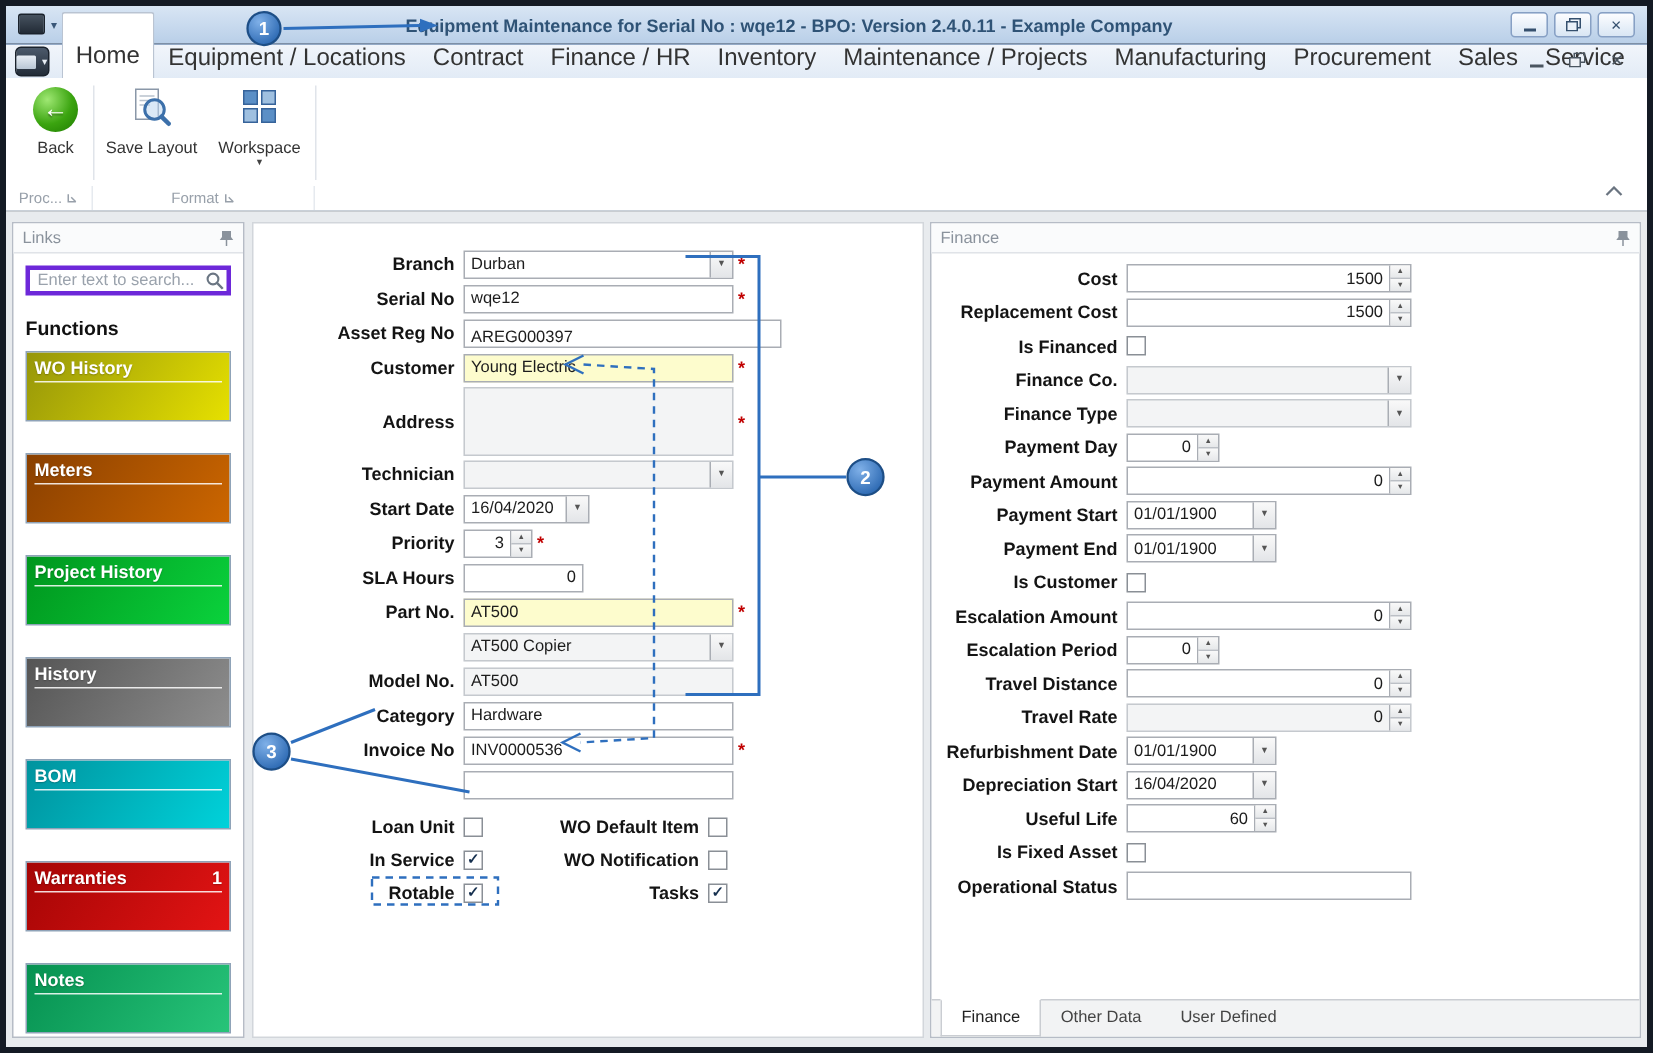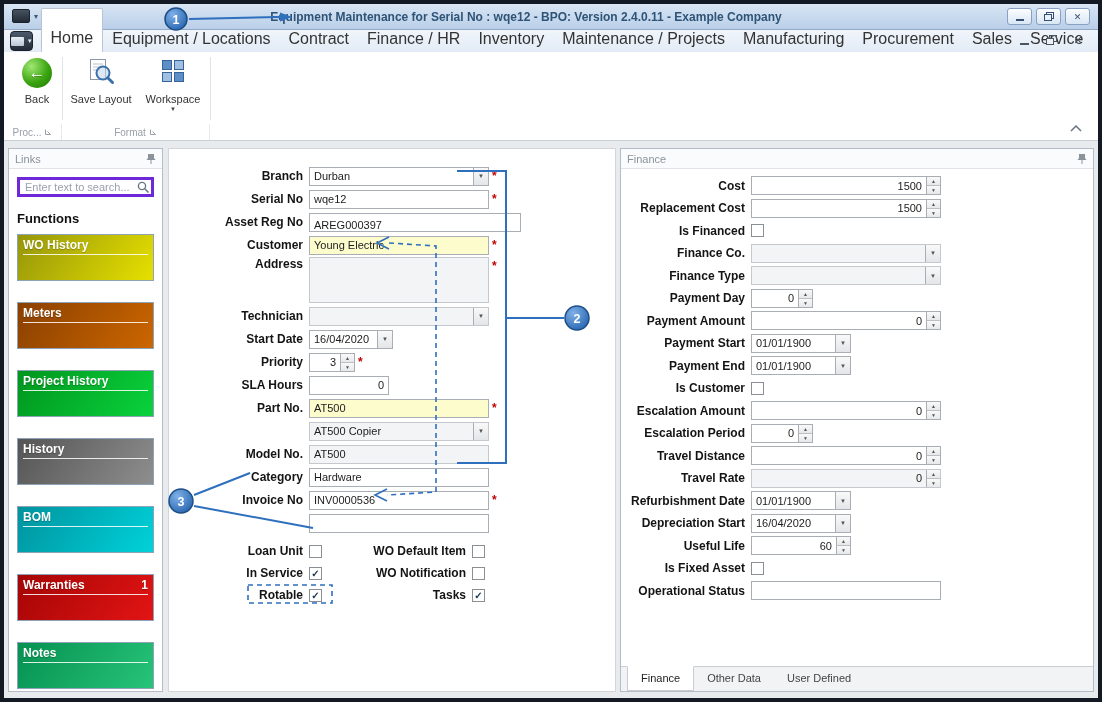--- a/index.html
+++ b/index.html
@@ -69,21 +69,21 @@
   .fnlbl{display:flex;justify-content:space-between;align-items:center;border-bottom:1px solid rgba(255,255,255,.85);padding-bottom:2px}
 
   
   .form-panel{left:168px;top:148px;width:448px;height:544px;border-color:#d2d6db}
   .form-fields{padding-top:16px}
   .finance-panel{left:620px;top:148px;width:474px;height:544px}
   .fin-fields{padding-top:6px}
 
   .frow{display:flex;align-items:center;height:22px;margin-bottom:1px}
   .fin-fields .frow{height:21px;margin-bottom:1.5px}
-  .frow.tall{height:47px;align-items:flex-start}
+  .frow.tall{height:47px;align-items:center}
   .flabel{width:140px;text-align:right;padding-right:6px;font-size:12px;font-weight:bold;color:#141414;white-space:nowrap}
   .flabel.fin{width:130px}
   .ctl{position:relative;height:19px;border:1px solid #a9adb4;background:#fff;display:flex;align-items:stretch;flex:none}
   .ctl .val{flex:1;display:flex;align-items:center;padding:0 4px;font-size:11px;color:#1c1c1c;white-space:nowrap;overflow:hidden}
   .ctl.r .val{justify-content:flex-end}
   .ctl.hl{background:#fdfccd}
   .ctl.dis{background:#f3f4f5;border-color:#c5c9ce}
   .ctl.ta{height:46px}
   .dd{width:15px;border-left:1px solid #a9adb4;background:linear-gradient(#f9f9f9,#e3e5e8);
     display:flex;align-items:center;justify-content:center;font-size:6px;color:#555}

